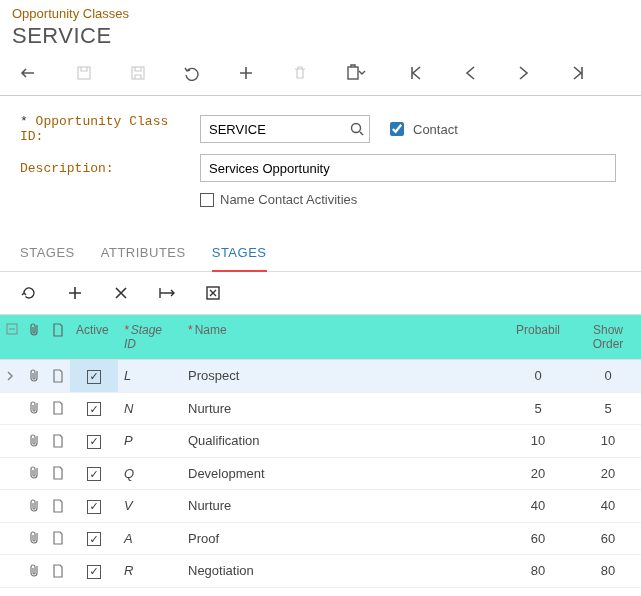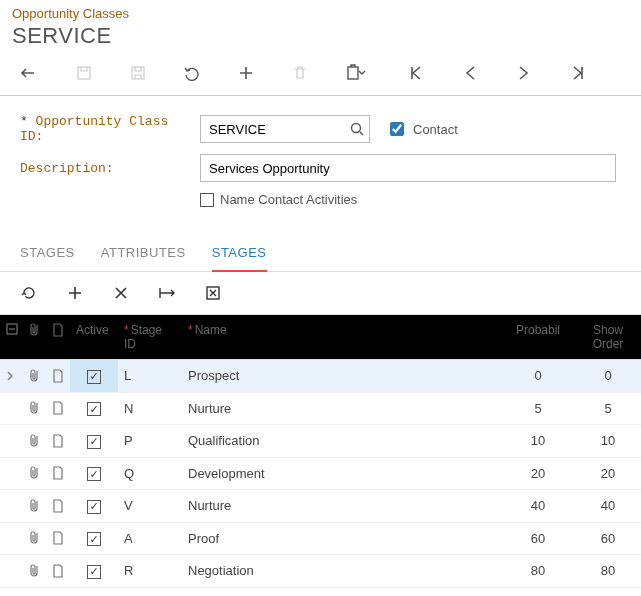--- a/index.html
+++ b/index.html
@@ -138,36 +138,36 @@
     border-collapse: collapse;
   }
   table.grid th {
     text-align: left;
     font-weight: normal;
     color: #666;
     font-size: 12px;
     border-top: 1px solid #ddd;
     border-bottom: 1px solid #ddd;
     padding: 8px 6px;
-    background: #000000;
+    background: #5eead4;
     vertical-align: top;
     height: 40px;
   }
   table.grid th.right, table.grid td.right { text-align: center; padding-right: 12px; }
   table.grid td {
     padding: 8px 6px;
     border-bottom: 1px solid #eee;
     color: #444;
   }
   table.grid tr.sel td { background: #eaf3fb; }
   table.grid tr.sel td:nth-child(4) { background: #cfe6f6; }
   .icon-cell { width: 22px; text-align: center; color: #666; }
   .expand-cell { width: 16px; text-align: center; color: #888; }
   .chk-cell { width: 48px; text-align: center; }
-  .stageid-cell { width: 64px; }
+  .stageid-cell { width: 64px; font-style: italic; }
   .name-cell {}
   .prob-cell { width: 80px; }
   .sort-cell { width: 60px; }
   th .req-star { color: #c04040; margin-right: 2px; }
   input[type=checkbox] {
     accent-color: #2b7ab4;
     width: 14px;
     height: 14px;
   }
   .box-chk {

